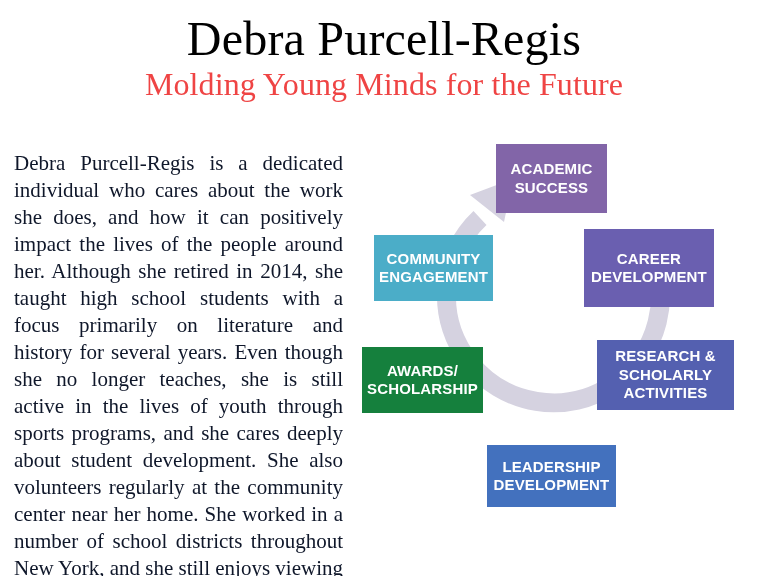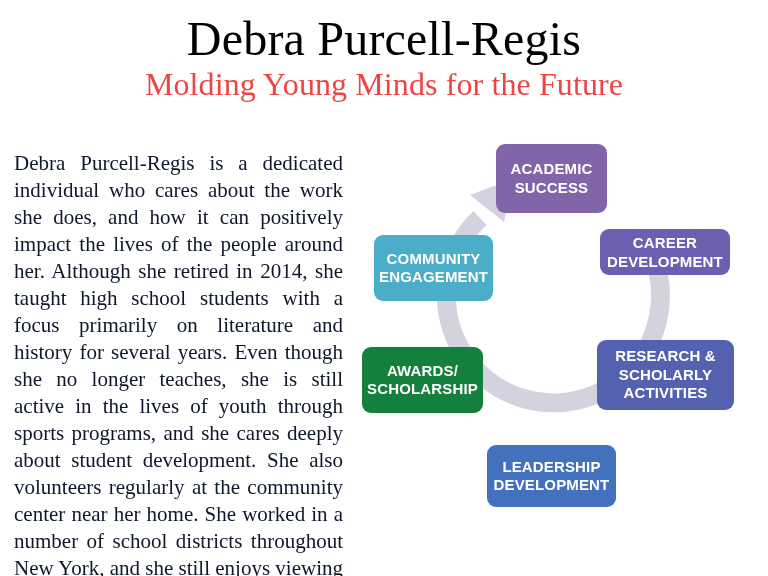--- a/index.html
+++ b/index.html
@@ -72,45 +72,44 @@
     position: absolute;
     left: 0;
     top: 0;
     width: 410px;
     height: 410px;
   }
 
   .cycle-node {
     position: absolute;
     box-sizing: border-box;
-    border-radius: 9px;
+    border-radius: 0;
     color: #ffffff;
     font-family: "Liberation Sans", "DejaVu Sans", sans-serif;
     font-weight: bold;
     font-size: 15px;
     line-height: 18.5px;
     letter-spacing: 0.15px;
     display: flex;
     align-items: center;
     justify-content: center;
     text-align: center;
     padding: 4px 6px;
   }
   .cycle-node span { display: block; white-space: pre-line; }
 
   #node-academic-success {
     left: 144px; top: 12px;
     width: 111px; height: 69px;
     background: #8265a8;
   }
   #node-career-development {
-    left: 248px; top: 97px;
-    width: 130px; height: 46px;
+    left: 232px; top: 97px;
+    width: 130px; height: 78px;
     background: #6a5fb0;
-    align-items: flex-end;
   }
   #node-research-scholarly {
     left: 245px; top: 208px;
     width: 137px; height: 70px;
     background: #5460b0;
   }
   #node-leadership-development {
     left: 135px; top: 313px;
     width: 129px; height: 62px;
     background: #4371be;

